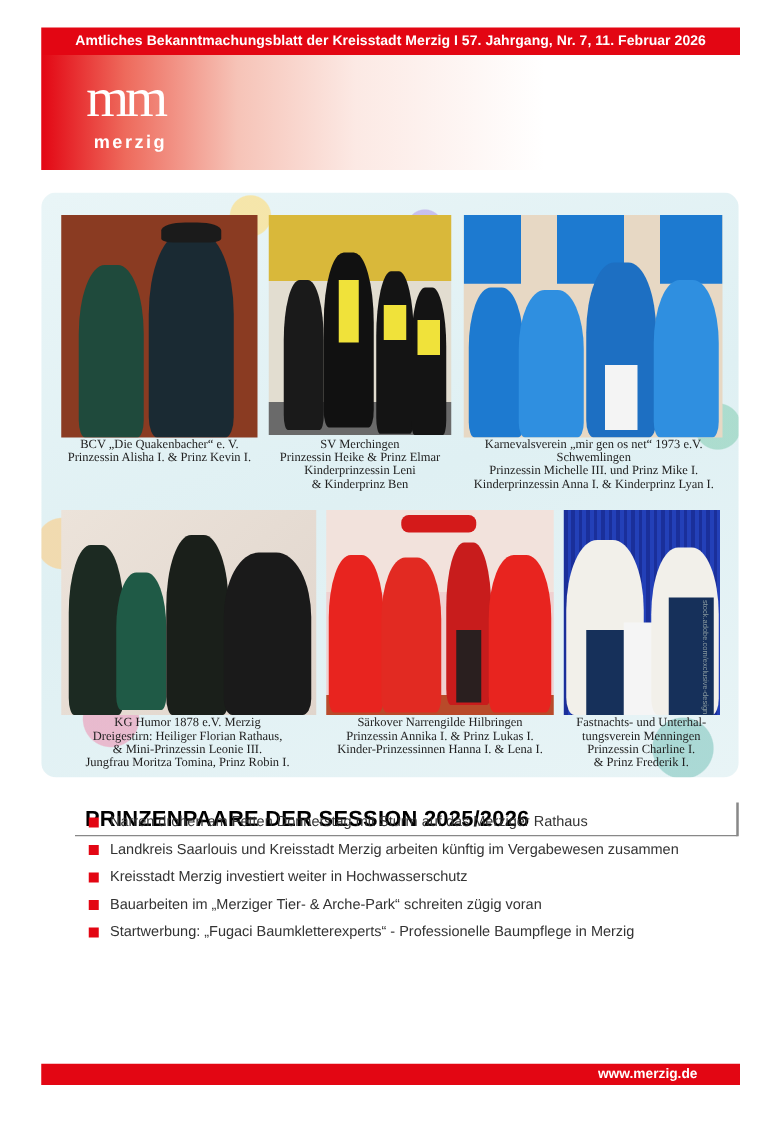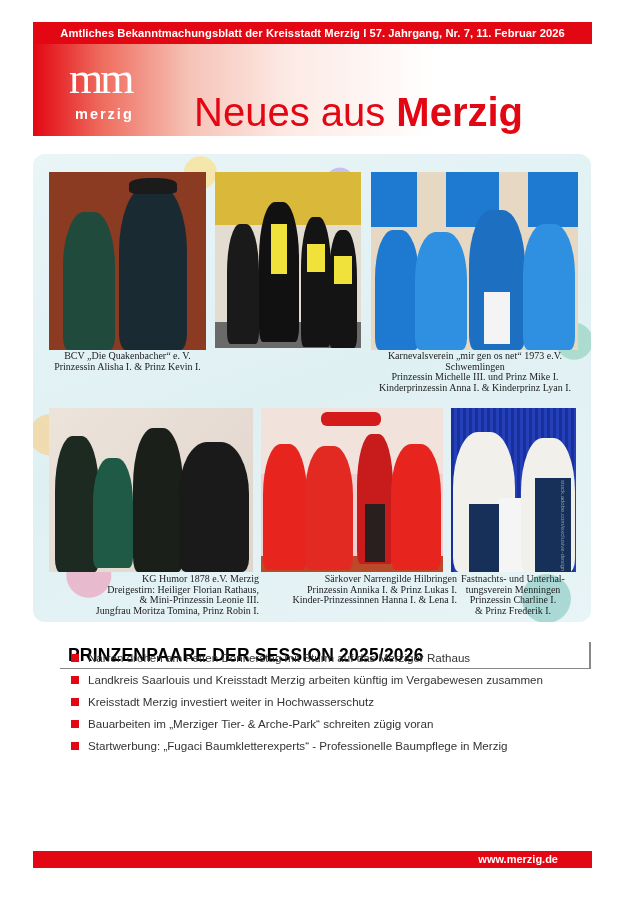--- a/index.html
+++ b/index.html
@@ -43,21 +43,20 @@
 </head>
 <body>
 
 <div class="topbar">
   <span>Amtliches Bekanntmachungsblatt der Kreisstadt Merzig I 57. Jahrgang, Nr. 7, 11. Februar 2026</span>
 </div>
 
 <div class="masthead">
   <div class="logo-mm">mm</div>
   <div class="logo-text">merzig</div>
-  <div class="title"><span>Neues aus </span><b>Merzig</b></div>
 </div>
 
 <div class="collage">
 
   <div class="photo" style="left:16px;top:18px;width:157px;height:178px;background:#8a3b22;">
     <div class="fig" style="left:14px;top:40px;width:52px;height:138px;background:#1f4a3c;"></div>
     <div class="fig" style="left:70px;top:14px;width:68px;height:164px;background:#1a2a33;"></div>
     <div style="position:absolute;left:80px;top:6px;width:48px;height:16px;background:#1b1b1b;border-radius:40% 40% 20% 20%;"></div>
   </div>
   <div class="caption" style="left:6px;top:197px;width:177px;">
@@ -67,20 +66,26 @@
 
   <div class="photo" style="left:182px;top:18px;width:146px;height:176px;background:linear-gradient(180deg,#d9b83a 0 30%, #e2ddd0 30% 85%, #6a6a6a 85%);">
     <div class="fig" style="left:12px;top:52px;width:32px;height:120px;background:#1a1a1a;"></div>
     <div class="fig" style="left:44px;top:30px;width:40px;height:140px;background:#111;"></div>
     <div style="position:absolute;left:56px;top:52px;width:16px;height:50px;background:#f0e23a;"></div>
     <div class="fig" style="left:86px;top:45px;width:30px;height:130px;background:#141414;"></div>
     <div class="fig" style="left:114px;top:58px;width:28px;height:118px;background:#141414;"></div>
     <div style="position:absolute;left:92px;top:72px;width:18px;height:28px;background:#f0e23a;"></div>
     <div style="position:absolute;left:119px;top:84px;width:18px;height:28px;background:#f0e23a;"></div>
   </div>
+  <div class="caption" style="left:172px;top:197px;width:166px;">
+    <div>SV Merchingen</div>
+    <div>Prinzessin Heike &amp; Prinz Elmar</div>
+    <div>Kinderprinzessin Leni</div>
+    <div>&amp; Kinderprinz Ben</div>
+  </div>
 
   <div class="photo" style="left:338px;top:18px;width:207px;height:178px;background:#e7d8c4;">
     <div style="position:absolute;left:0;top:0;width:207px;height:55px;background:linear-gradient(90deg,#1d7ad0 0 22%, #e7d8c4 22% 36%, #1d7ad0 36% 62%, #e7d8c4 62% 76%, #1d7ad0 76%);"></div>
     <div class="fig" style="left:4px;top:58px;width:44px;height:120px;background:#1d7ad0;"></div>
     <div class="fig" style="left:44px;top:60px;width:52px;height:118px;background:#2f8fe0;"></div>
     <div class="fig" style="left:98px;top:38px;width:56px;height:140px;background:#1d6fc2;"></div>
     <div style="position:absolute;left:113px;top:120px;width:26px;height:52px;background:#f4f4f4;"></div>
     <div class="fig" style="left:152px;top:52px;width:52px;height:126px;background:#2f8fe0;"></div>
   </div>
   <div class="caption" style="left:332px;top:197px;width:220px;">
@@ -89,36 +94,36 @@
     <div>Prinzessin Michelle III. und Prinz Mike I.</div>
     <div>Kinderprinzessin Anna I. &amp; Kinderprinz Lyan I.</div>
   </div>
 
   <div class="photo" style="left:16px;top:254px;width:204px;height:164px;background:linear-gradient(135deg,#ece3da,#e0d5cc);">
     <div class="fig" style="left:6px;top:28px;width:44px;height:136px;background:#1c2a22;"></div>
     <div class="fig" style="left:44px;top:50px;width:40px;height:110px;background:#1f5a46;"></div>
     <div class="fig" style="left:84px;top:20px;width:50px;height:144px;background:#1a1f1a;"></div>
     <div class="fig" style="left:130px;top:34px;width:70px;height:130px;background:#1a1a1a;"></div>
   </div>
-  <div class="caption" style="left:8px;top:420px;width:218px;text-align:right;">
+  <div class="caption" style="left:8px;top:420px;width:218px;">
     <div>KG Humor 1878 e.V. Merzig</div>
     <div>Dreigestirn: Heiliger Florian Rathaus,</div>
     <div>&amp; Mini-Prinzessin Leonie III.</div>
     <div>Jungfrau Moritza Tomina, Prinz Robin I.</div>
   </div>
 
   <div class="photo" style="left:228px;top:254px;width:182px;height:164px;background:linear-gradient(180deg,#f2e2dc 0 40%, #f0d0d0 40% 90%, #b94a2a 90%);">
     <div style="position:absolute;left:60px;top:4px;width:60px;height:14px;background:#d41a1a;border-radius:6px;"></div>
     <div class="fig" style="left:2px;top:36px;width:44px;height:126px;background:#e8241f;"></div>
     <div class="fig" style="left:44px;top:38px;width:48px;height:124px;background:#e22a22;"></div>
     <div class="fig" style="left:96px;top:26px;width:36px;height:130px;background:#c81c1c;"></div>
     <div style="position:absolute;left:104px;top:96px;width:20px;height:58px;background:#2a1f1f;"></div>
     <div class="fig" style="left:130px;top:36px;width:50px;height:126px;background:#e8241f;"></div>
   </div>
-  <div class="caption" style="left:214px;top:420px;width:210px;text-align:right;">
+  <div class="caption" style="left:214px;top:420px;width:210px;">
     <div>Särkover Narrengilde Hilbringen</div>
     <div>Prinzessin Annika I. &amp; Prinz Lukas I.</div>
     <div>Kinder-Prinzessinnen Hanna I. &amp; Lena I.</div>
   </div>
 
   <div class="photo" style="left:418px;top:254px;width:125px;height:164px;background:repeating-linear-gradient(90deg,#1a2f9a 0 3px,#2340b8 3px 6px);">
     <div class="fig" style="left:2px;top:24px;width:62px;height:140px;background:#f2f0ea;"></div>
     <div style="position:absolute;left:18px;top:96px;width:40px;height:68px;background:#16305a;"></div>
     <div style="position:absolute;left:48px;top:90px;width:30px;height:74px;background:#f5f5f5;"></div>
     <div class="fig" style="left:70px;top:30px;width:54px;height:134px;background:#f2f0ea;"></div>

